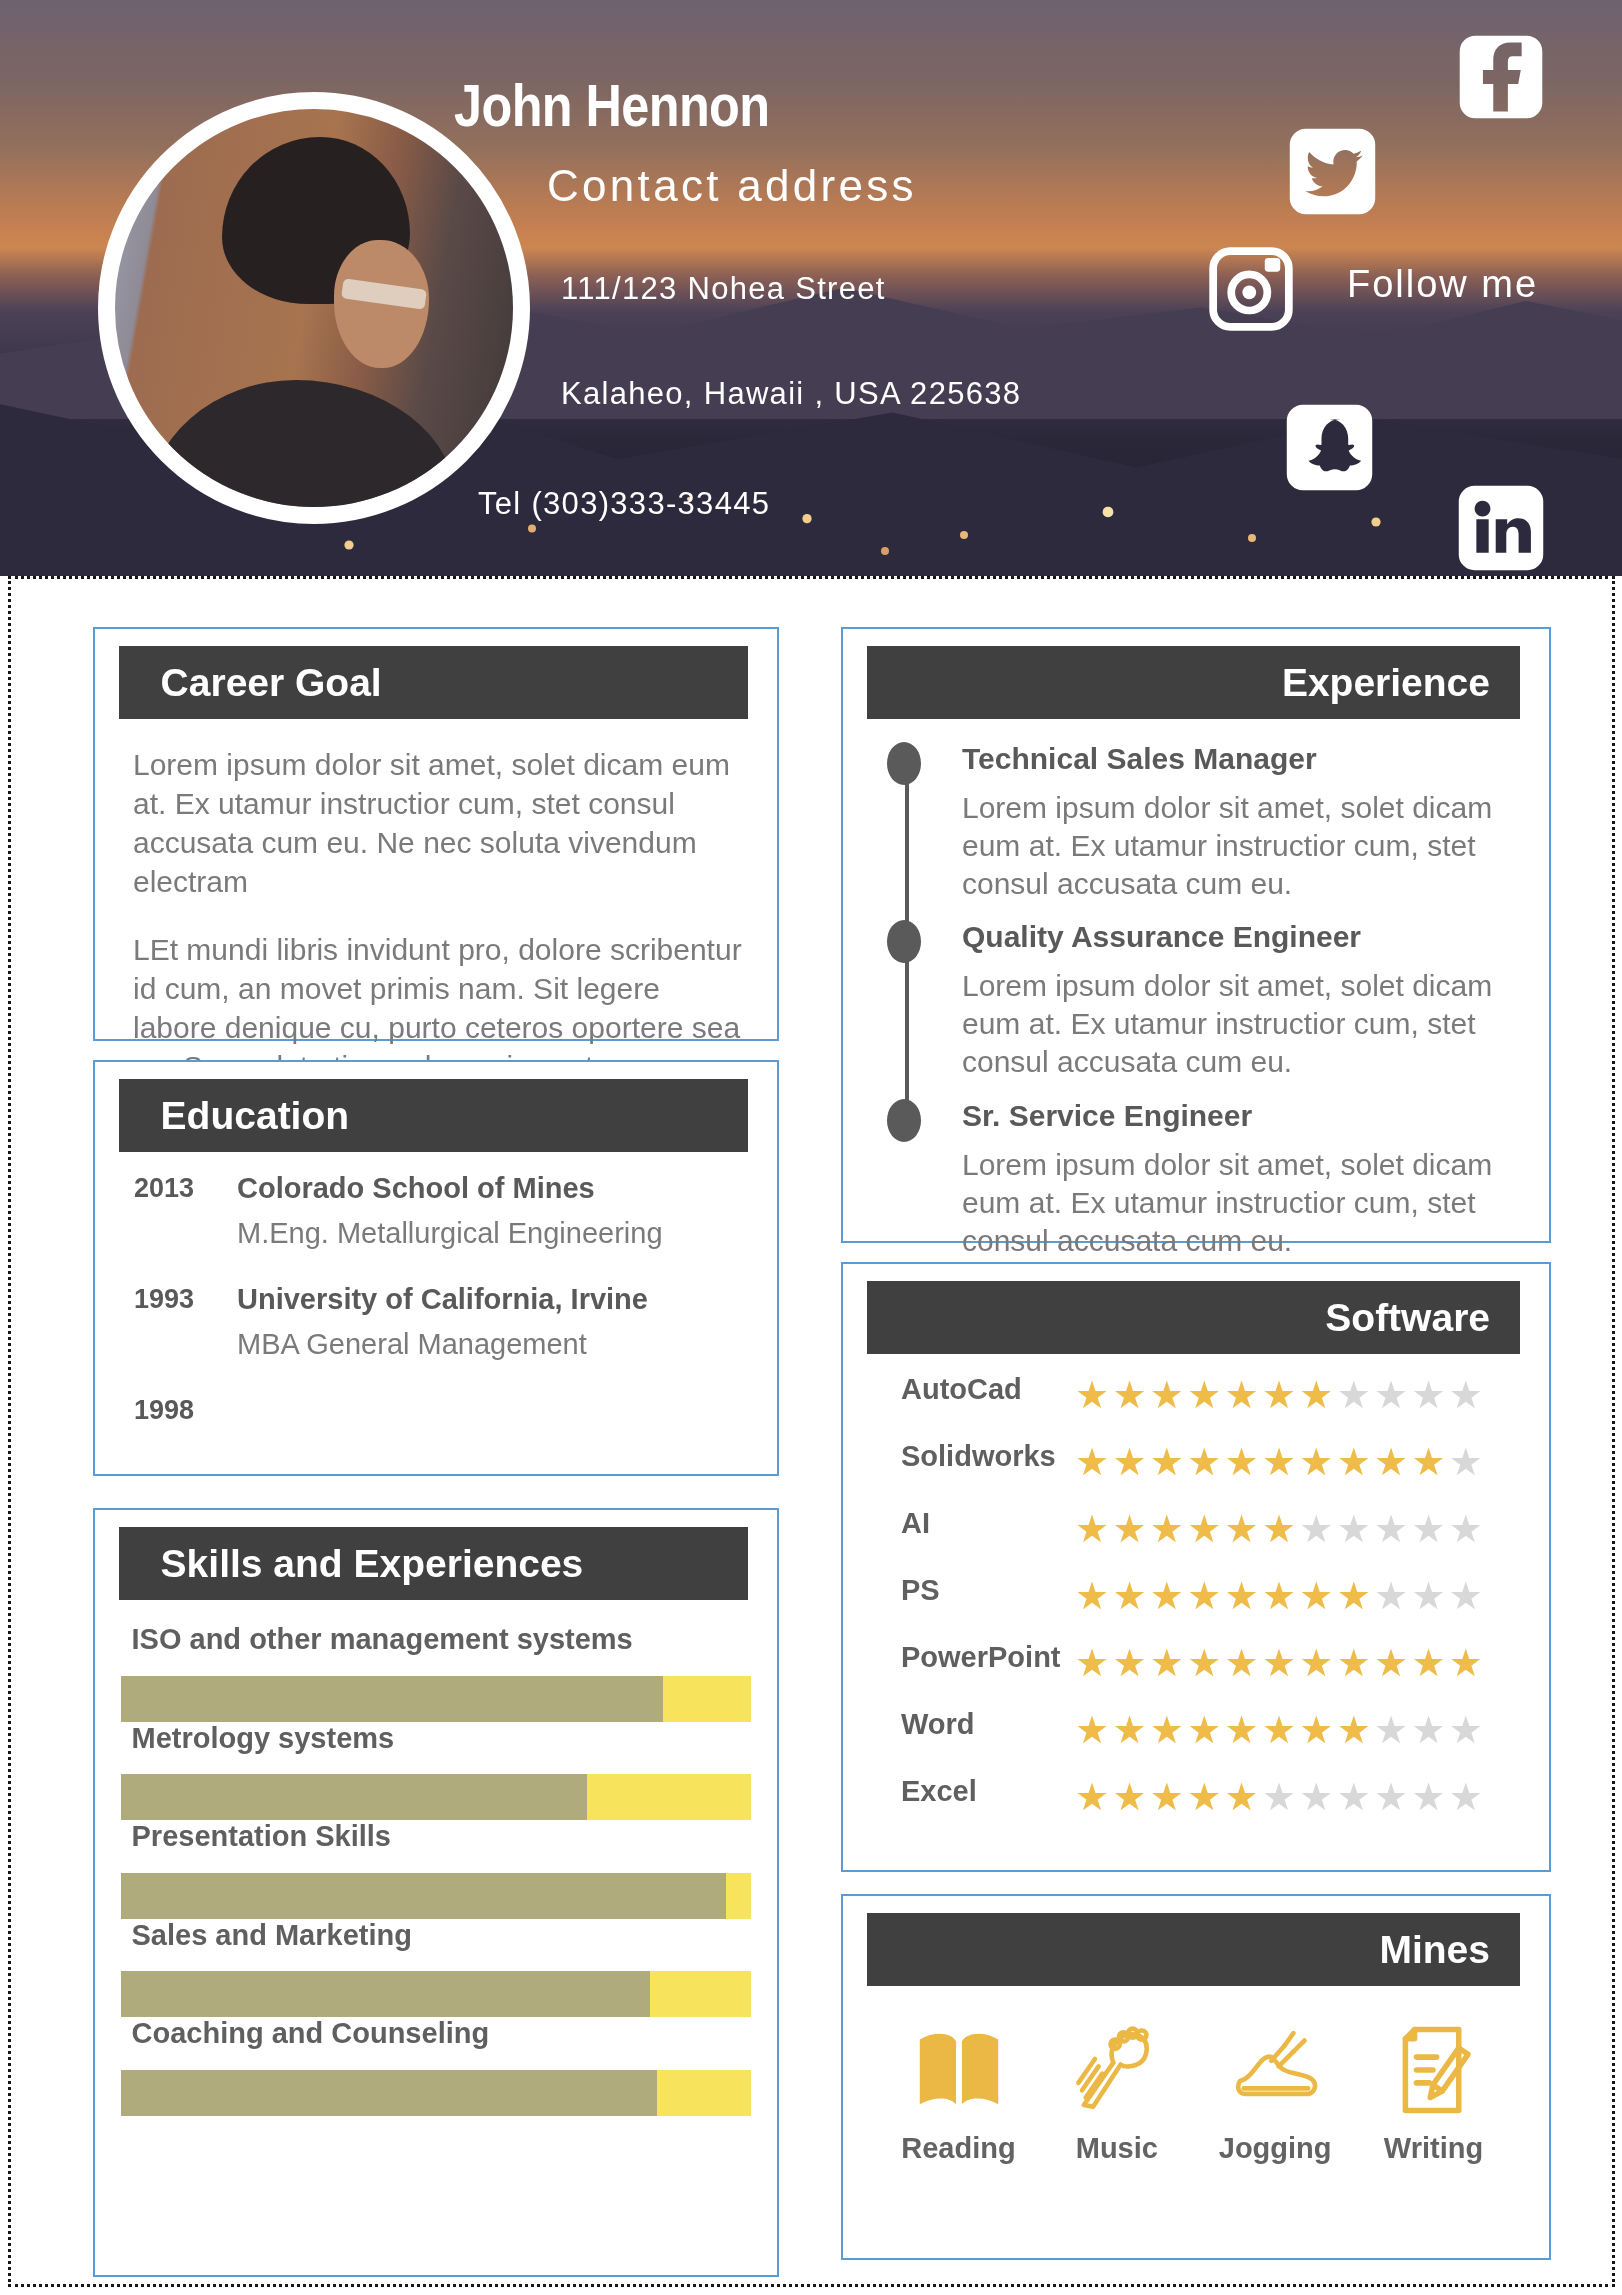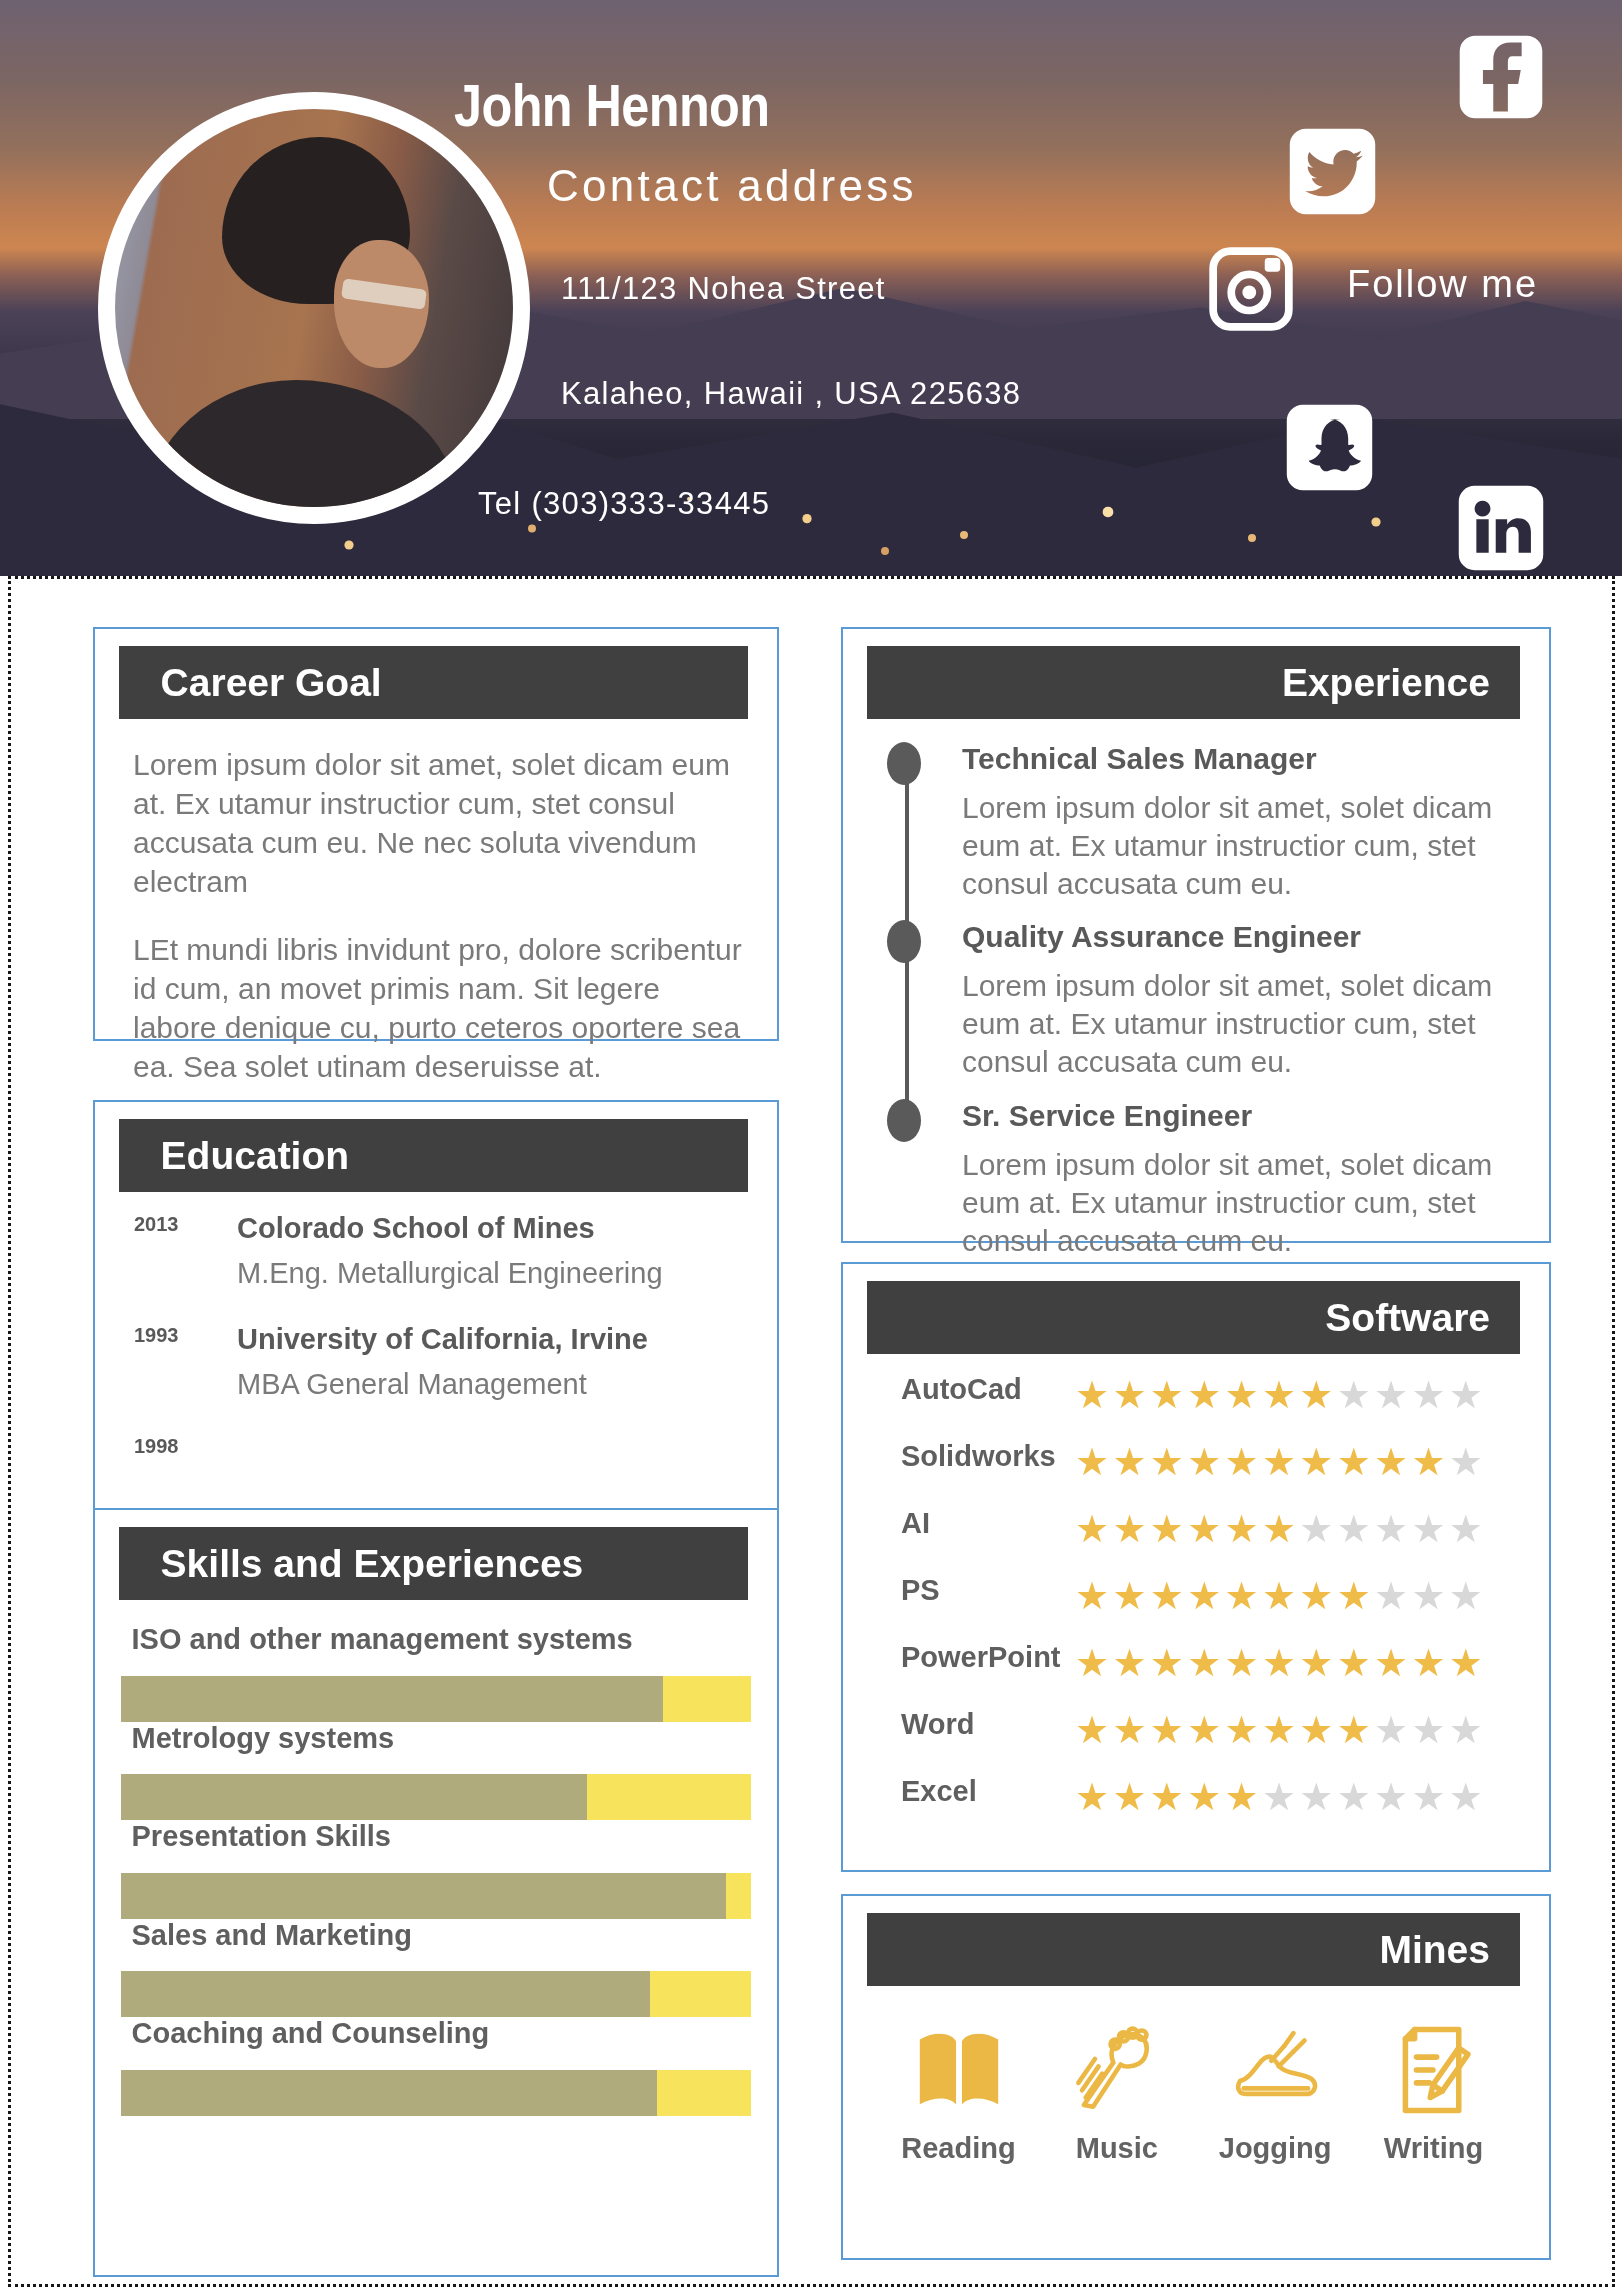--- a/index.html
+++ b/index.html
@@ -52,24 +52,24 @@
   .box{position:absolute;background:#ffffff;border:2px solid #5B9BD5;box-sizing:border-box;}
   .bar{position:absolute;left:23.6px;right:29px;top:17px;height:73px;background:#404040;
     color:#ffffff;font-weight:bold;font-size:39px;display:flex;align-items:center;text-align:right;}
   .bar-left{padding-left:42px;}
   .bar-right{justify-content:flex-end;padding-right:30px;}
 
   .box-career{left:93px;top:627px;width:686px;height:414px;}
   .paras{position:absolute;left:38px;right:31px;top:116px;}
   .paras p{margin:0 0 29px 0;font-size:30px;line-height:1.3;color:#7a7a7a;}
 
-  .box-education{left:93px;top:1100px;width:686px;height:416px;}
+  .box-education{left:93px;top:1060px;width:686px;height:416px;}
   .edu-list{position:absolute;left:39px;right:23.6px;top:110px;}
   .edu-item{display:flex;margin-bottom:33px;}
-  .edu-year{width:103px;font-size:20px;font-weight:bold;color:#595959;flex:none;padding-top:1.3px;}
+  .edu-year{width:103px;font-size:27px;font-weight:bold;color:#595959;flex:none;padding-top:1.3px;}
   .edu-school{font-size:29px;font-weight:bold;color:#595959;margin-bottom:11.8px;}
   .edu-degree{font-size:29px;color:#7a7a7a;}
 
   .box-skills{left:93px;top:1508px;width:686px;height:769px;}
   .skill-list{position:absolute;left:26px;right:26px;top:113px;}
   .skill{}
   .skill-label{font-size:29px;font-weight:bold;color:#5f5f5f;margin:0 0 19.6px 10.5px;}
   .track{height:46px;background:#F7E35C;}
   .fill{height:100%;background:#B0AB7D;}
 

